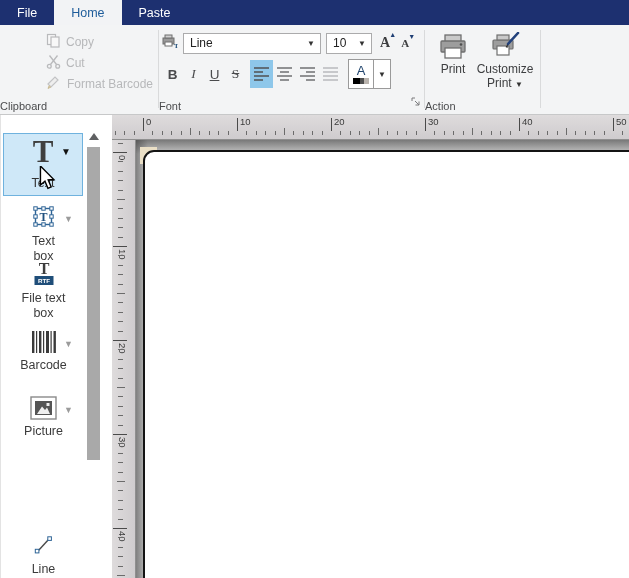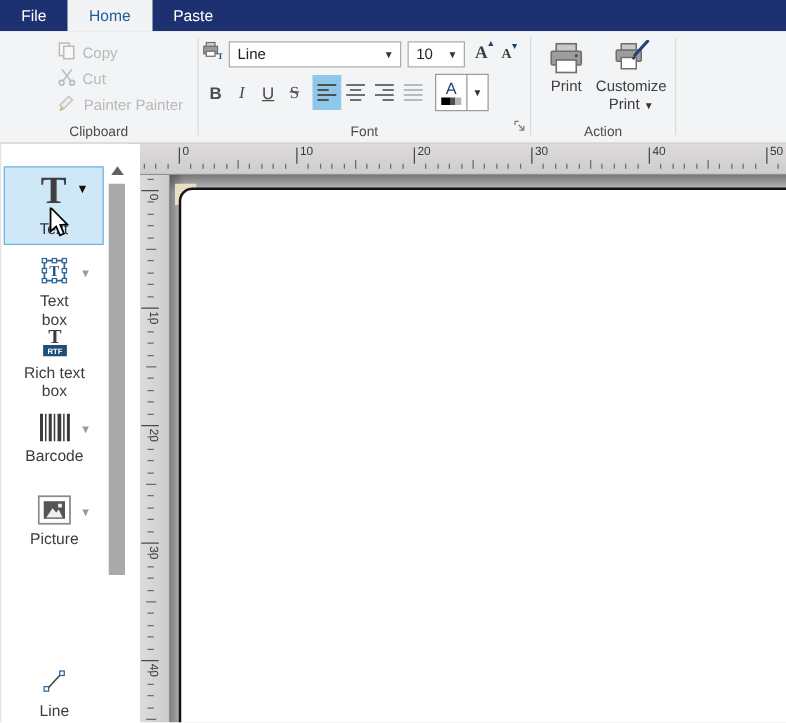--- a/index.html
+++ b/index.html
@@ -9,21 +9,21 @@
 
   
   #menubar { position:absolute; left:0; top:0; width:629px; height:25px; background:#1d3070; display:flex; align-items:stretch; }
   .mtab { color:#fff; font-size:12.5px; padding:0 17px; display:flex; align-items:center; cursor:default; }
   .mtab.active { background:#f2f3f5; color:#1e5c9a; }
 
   
   #ribbon { position:absolute; left:0; top:25px; width:629px; height:90px; background:#f3f4f5; border-bottom:1px solid #c7c8c9; }
   .rgroup { position:absolute; top:0; height:89px; }
   .grp-divider { position:absolute; top:5px; bottom:6px; width:1px; background:#d9dadb; }
-  .grp-label { position:absolute; bottom:2px; left:0; right:0; text-align:center; font-size:11px; color:#4b4c4e; white-space:nowrap; }
+  .grp-label { position:absolute; bottom:2px; left:0; right:0; text-align:left; font-size:11px; color:#4b4c4e; white-space:nowrap; }
 
   .big-btn { position:absolute; top:5px; text-align:center; font-size:12px; color:#3d3e40; line-height:14px; cursor:default; }
   .big-btn .bicon { height:32px; display:flex; align-items:center; justify-content:center; }
 
   .small-cmd { display:flex; align-items:center; gap:5px; height:21px; font-size:12px; color:#b7b8ba; }
   #clip-cmds { position:absolute; left:46px; top:6px; }
 
   
   #font-row1 { position:absolute; left:3px; top:7px; height:22px; display:flex; align-items:center; gap:5px; }
   .combo { background:#fff; border:1px solid #ababac; height:21px; display:flex; align-items:center; font-size:12px; color:#222; padding-left:6px; position:relative; }
@@ -122,21 +122,21 @@
                 <circle cx="11.7" cy="12.2" r="1.9"></circle>
             </svg></span>
           <span>Cut</span>
         </div>
         <div class="small-cmd">
           <span>
             <svg width="16" height="15" viewBox="0 0 16 15" fill="none">
               <path d="M2 9 L9 2 L12 5 L5 12 Z" stroke="#c2c3c5" stroke-width="1.2" fill="#eee"></path>
               <path d="M5 12 L2 13.5 L3.2 10.5" fill="#d9c9a0" stroke="#c2b28a" stroke-width=".8"></path>
             </svg></span>
-          <span>Painter Painter</span>
+          <span>Format Barcode</span>
         </div>
       </div>
       <div class="grp-label">Clipboard</div>
     </div>
     <div class="grp-divider" style="left:158px;"></div>
 
     <div class="rgroup" style="left:159px;width:265px;">
       <div id="font-row1">
         <span>
           <svg width="16" height="15" viewBox="0 0 16 15">
@@ -284,21 +284,21 @@
         <div>box</div>
       </div>
       <div class="tb-item" style="top: 146px;">
         <div class="tb-icon-row">
           <span><svg width="26" height="26" viewBox="0 0 26 26">
      <text x="13" y="13" font-family="Liberation Serif, serif" font-weight="bold" font-size="16" fill="#3d3d3d" text-anchor="middle">T</text>
      <rect x="3.5" y="15" width="19" height="9" fill="#1f4e79"></rect>
      <text x="13" y="22" font-family="Liberation Sans, sans-serif" font-weight="bold" font-size="6.2" fill="#fff" text-anchor="middle">RTF</text>
             </svg></span>
         </div>
-        <div>Rich text</div>
+        <div>File text</div>
         <div>box</div>
       </div>
       <div class="tb-item" style="top: 215px;">
         <div class="tb-icon-row">
           <span><svg width="26" height="24" viewBox="0 0 26 24" fill="#3a3a3a">
      <rect x="1" y="1" width="2.4" height="22"></rect>
               <rect x="5" y="1" width="1.2" height="22"></rect>
               <rect x="8" y="1" width="2.4" height="22"></rect>
      <rect x="12" y="1" width="1.2" height="22"></rect>
               <rect x="15" y="1" width="3" height="22"></rect>

